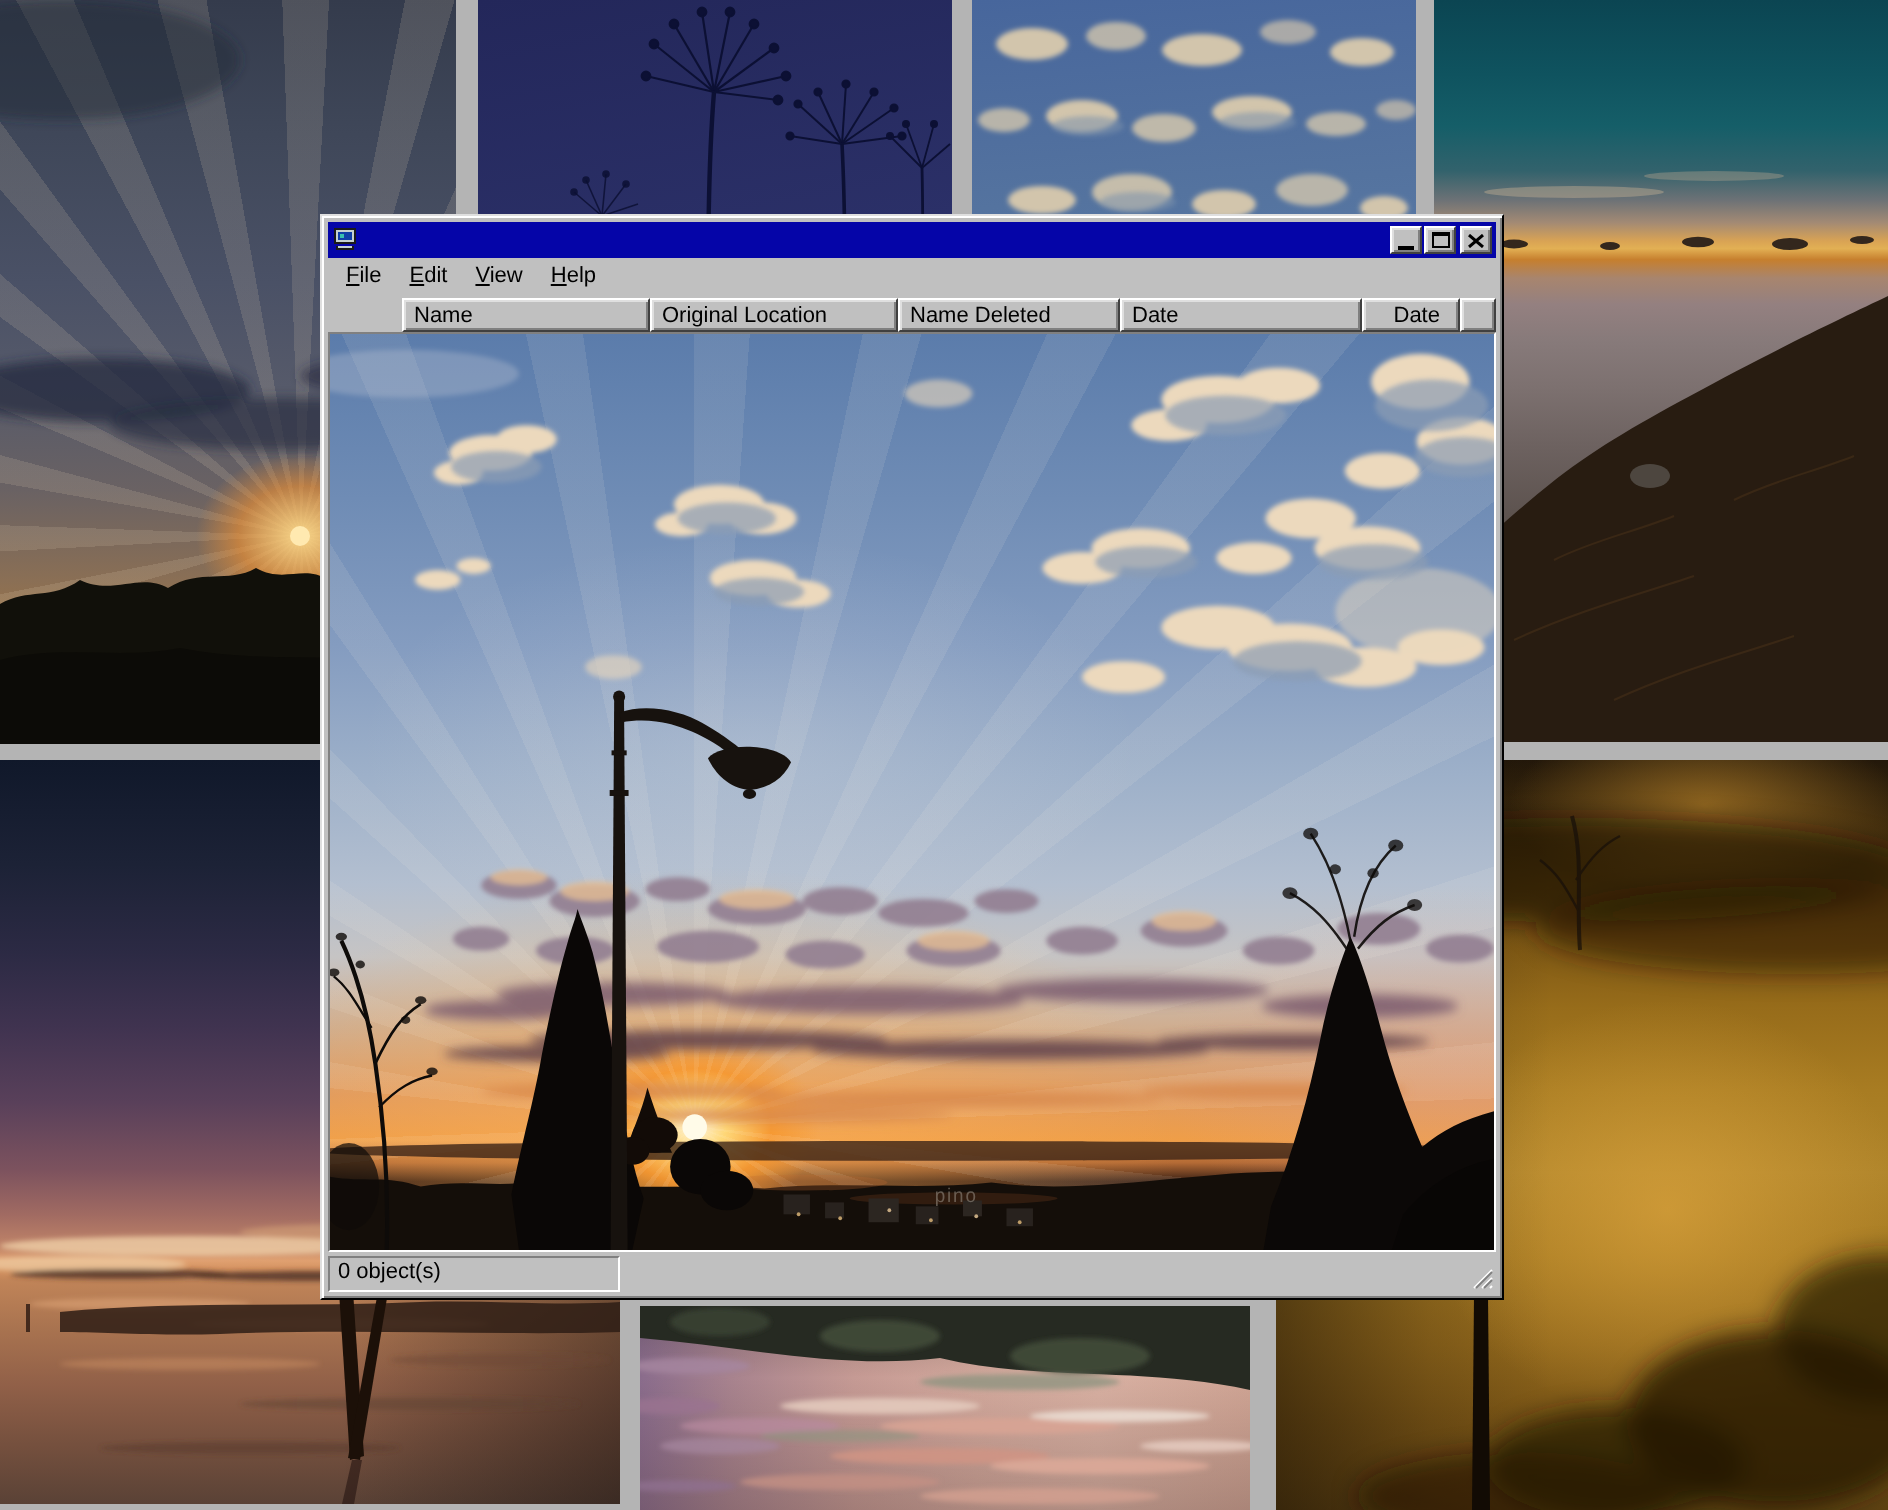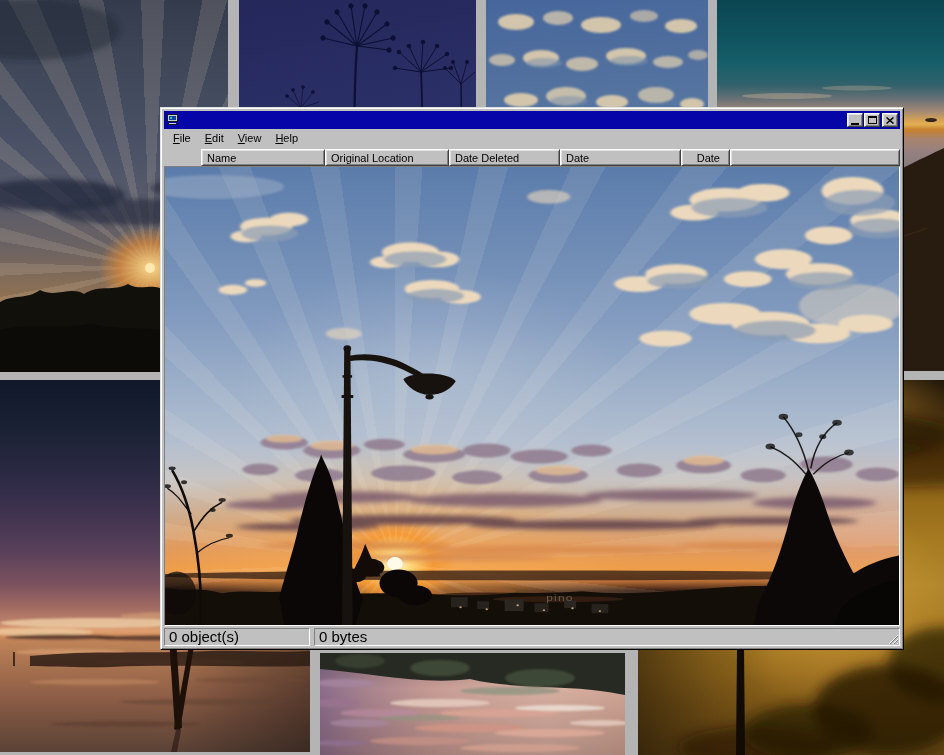--- a/index.html
+++ b/index.html
@@ -33,21 +33,21 @@
       linear-gradient(180deg, rgba(30,30,24,.25) 0%, rgba(0,0,0,0) 35%, rgba(60,40,36,.25) 100%),
       linear-gradient(90deg,#8a6c8c 0%,#a8838e 15%,#c59a94 35%,#d2a89c 55%,#d8b0a2 75%,#cfa494 100%); }
   #tile-amber { left:638px; top:380px; width:306px; height:375px;
     background:
       radial-gradient(170px 150px at 64% 60%, rgba(226,168,64,.6), rgba(226,168,64,0) 70%),
       radial-gradient(130px 60px at 70% 6%, rgba(214,152,48,.55), transparent 75%),
       linear-gradient(90deg, rgba(25,16,5,.55) 0%, rgba(25,16,5,.18) 25%, rgba(0,0,0,0) 45%),
       linear-gradient(180deg,#23180a 0%,#39270c 7%,#5c3f10 15%,#7e5814 24%,#976c1a 33%,#a87c22 44%,#b0852b 55%,#a67a22 66%,#92681c 78%,#7a5516 88%,#5e4212 100%); }
 
   
-  #win { position:absolute; left:160px; top:107px; width:744px; height:543px;
+  #win { position:absolute; left:160px; top:107px; width:592px; height:543px;
     background:#c0c0c0; border:1px solid; border-color:#dfdfdf #000 #000 #dfdfdf;
     box-shadow: inset 1px 1px 0 #fff, inset -1px -1px 0 #808080;
     padding:3px; z-index:10; display:flex; flex-direction:column; }
   #titlebar { height:18px; background:#0505a8; display:flex; align-items:center; padding:1px 2px; flex:none; }
   #title-icon { width:14px; height:14px; position:relative; flex:none; margin-right:3px; }
   #title-icon .mon { position:absolute; left:1px; top:1px; width:11px; height:8px; background:#c6d2d2; border:1px solid #1a1a1a; }
   #title-icon .scr { position:absolute; left:3px; top:3px; width:7px; height:4px; background:#1040a8; }
   #title-icon .px  { position:absolute; left:4px; top:4px; width:2px; height:2px; background:#38c0b0; }
   #title-icon .base{ position:absolute; left:2px; top:10px; width:9px; height:2px; background:#c6d2d2; border:1px solid #1a1a1a; border-top:none; }
   #title-text { color:#fff; font-size:11px; font-weight:bold; flex:1 1 auto; white-space:nowrap; overflow:hidden; }
@@ -80,21 +80,21 @@
       radial-gradient(330px 190px at 32% 88%, rgba(255,180,90,.55), rgba(255,170,80,0) 72%),
       radial-gradient(260px 140px at 36% 45%, rgba(228,228,230,.22), transparent 75%),
       radial-gradient(200px 120px at 97% 80%, rgba(222,162,150,.35), transparent 75%),
       linear-gradient(180deg,#5b7cab 0%,#6f8cb5 18%,#849cc0 34%,#9db0c9 48%,#b3bfd0 60%,#c6c4c4 68%,#d0ad8e 76%,#e09a5e 83%,#ef9e48 88%,#b36a35 90.5%,#3a2014 92.5%,#1a100a 100%); }
   #photo-rays { position:absolute; inset:0; opacity:.85;
     background:repeating-conic-gradient(from 0deg at 31.3% 86.5%, rgba(255,244,228,.11) 0deg 4deg, rgba(255,244,228,0) 4deg 12deg); }
   #photo svg.scene { position:absolute; inset:0; width:100%; height:100%; }
 
   #statusbar { height:18px; margin-top:2px; display:flex; flex:none; position:relative; }
   .spanel { background:#c0c0c0; border:1px solid; border-color:#808080 #fff #fff #808080;
-    font-size:15px; line-height:15px; padding:0 4px; color:#000; white-space:nowrap; overflow:hidden; }
+    font-size:11px; line-height:15px; padding:0 4px; color:#000; white-space:nowrap; overflow:hidden; }
   #sp1 { width:146px; margin-right:4px; }
   #sp2 { flex:1 1 auto; }
   #grip { position:absolute; right:1px; bottom:1px; width:13px; height:13px; }
 </style>
 </head>
 <body>
 
 <svg width="0" height="0" style="position:absolute">
   <defs>
     <filter id="blur1" x="-50%" y="-50%" width="200%" height="200%">
@@ -364,21 +364,21 @@
     <div id="menubar">
       <div class="menu-item"><span class="ukey">F</span><span>ile</span></div>
       <div class="menu-item"><span class="ukey">E</span><span>dit</span></div>
       <div class="menu-item"><span class="ukey">V</span><span>iew</span></div>
       <div class="menu-item"><span class="ukey">H</span><span>elp</span></div>
     </div>
 
     <div id="headers">
       <div class="colseg c0">Name</div>
       <div class="colseg c1">Original Location</div>
-      <div class="colseg c2">Date Deleted</div>
+      <div class="colseg c2">Name Deleted</div>
       <div class="colseg c3">Date</div>
       <div class="colseg c4">Date</div>
       <div class="colseg c5"></div>
     </div>
 
     <div id="content">
       <div id="photo">
         <div id="photo-sky"></div>
         <div id="photo-rays"></div>
         <svg class="scene" viewBox="0 0 616 462" preserveAspectRatio="none">
@@ -553,21 +553,20 @@
             <ellipse cx="222" cy="232" rx="3.5" ry="2.5"></ellipse>
           </g>
 
           <text x="320" y="438" font-size="10" fill="#9a9287" opacity=".55" letter-spacing="1" font-family="Liberation Sans, sans-serif">pino</text>
         </svg>
       </div>
     </div>
 
     <div id="statusbar">
       <div class="spanel" id="sp1">0 object(s)</div>
-      <div class="spanel" id="sp2">0 bytes</div>
       <svg id="grip" viewBox="0 0 13 13">
         <g stroke="#fff" stroke-width="1">
             <path d="M3,12 L12,3"></path>
             <path d="M7,12 L12,7"></path>
             <path d="M11,12 L12,11"></path>
           </g>
         <g stroke="#808080" stroke-width="1">
             <path d="M4,12 L12,4"></path>
             <path d="M8,12 L12,8"></path>
             <path d="M12,12 L12,12"></path>

